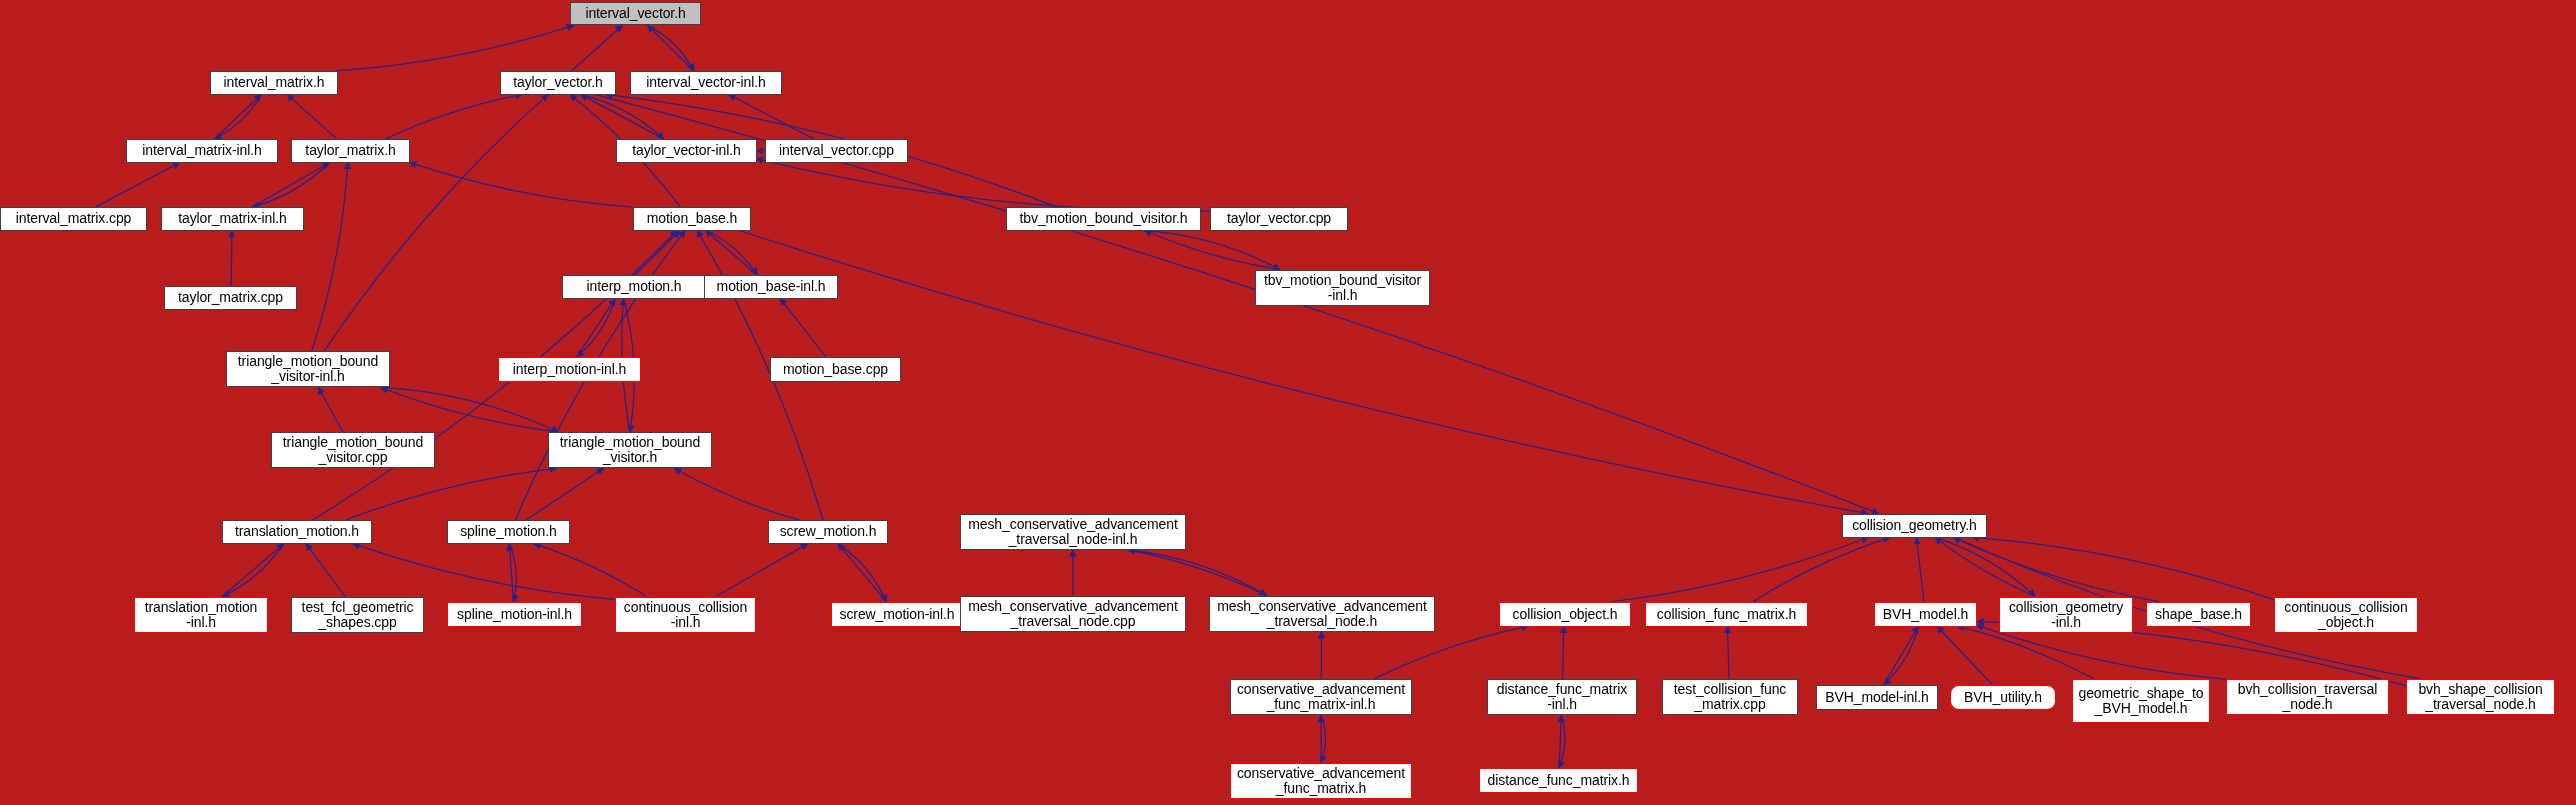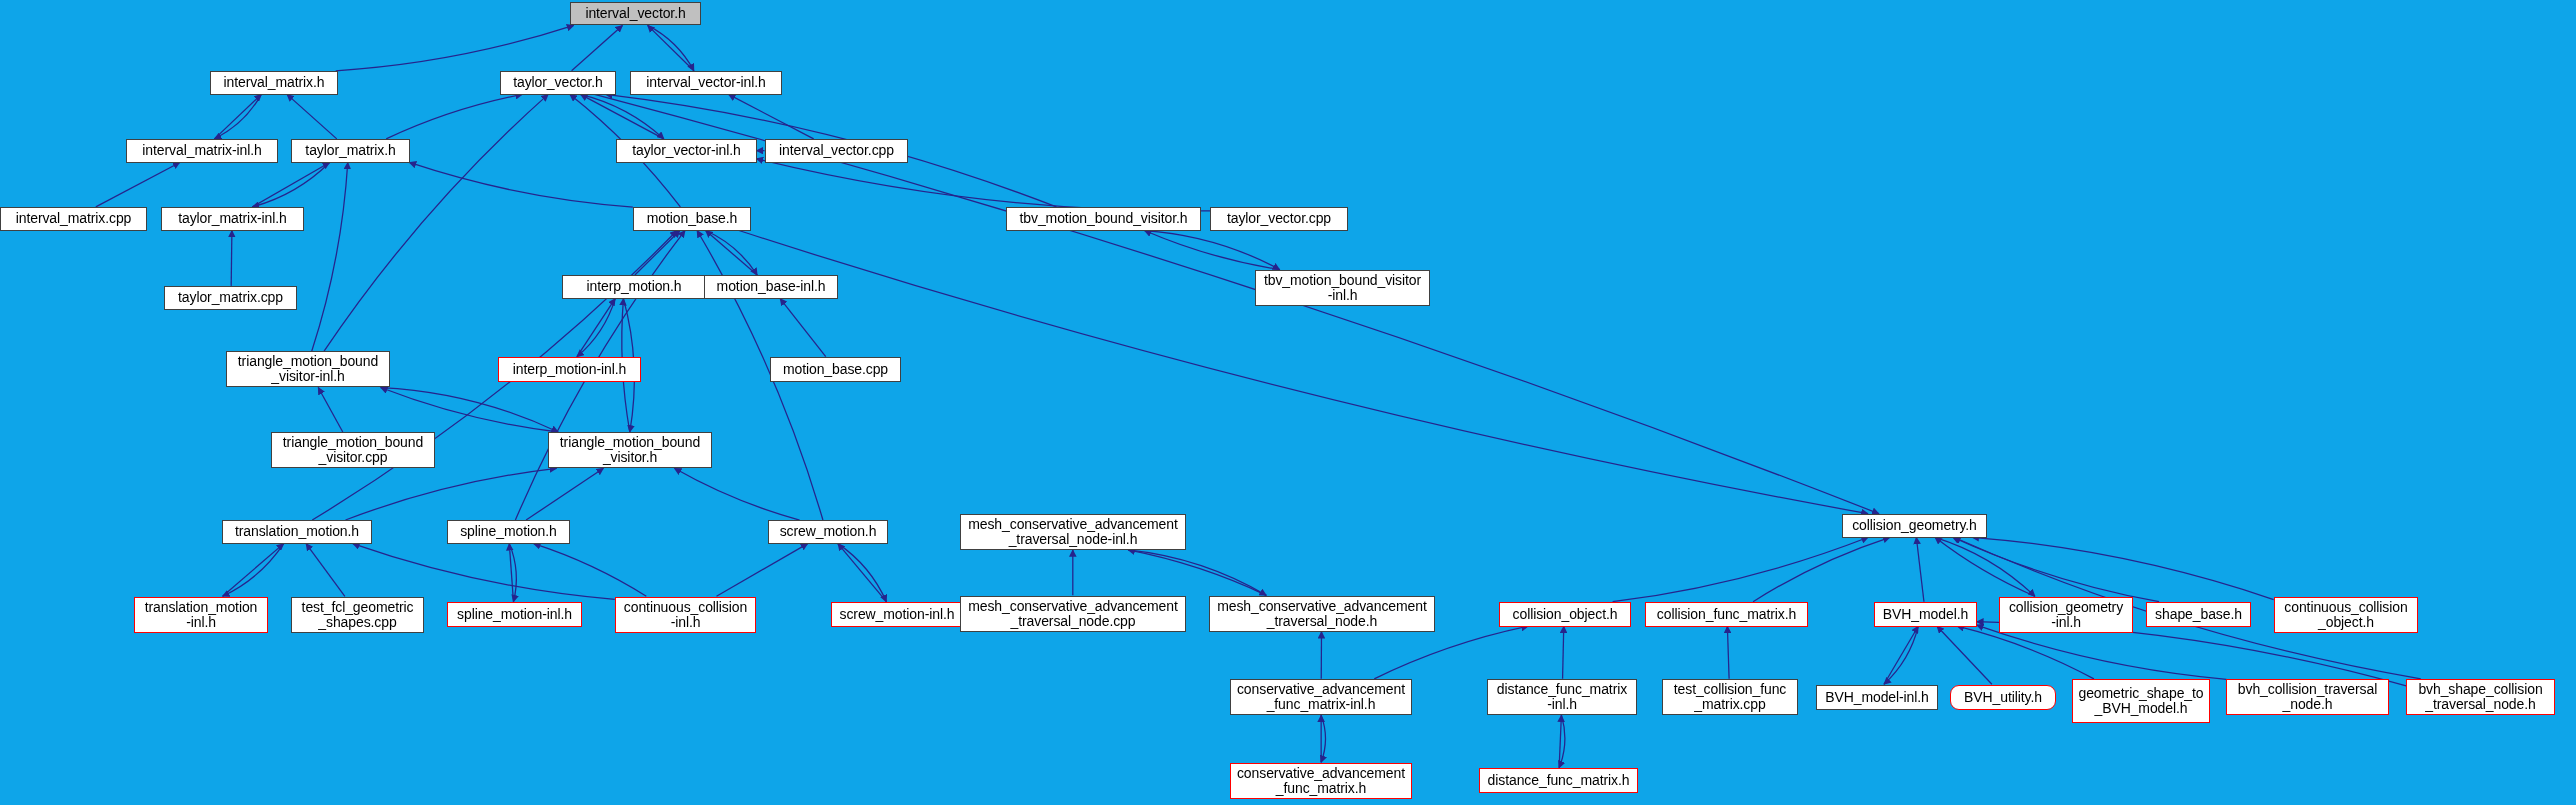--- a/index.html
+++ b/index.html
@@ -5,21 +5,21 @@
 <style>
   html, body {
     margin: 0;
     padding: 0;
     background: #ffffff;
   }
   #graph-root {
     position: relative;
     width: 2576px;
     height: 805px;
-    background: #0ea5e9;
+    background: #b91c1c;
     font-family: "Liberation Sans", "DejaVu Sans", sans-serif;
     overflow: hidden;
   }
   #edge-layer {
     position: absolute;
     left: 0;
     top: 0;
     width: 2576px;
     height: 805px;
     pointer-events: none;

